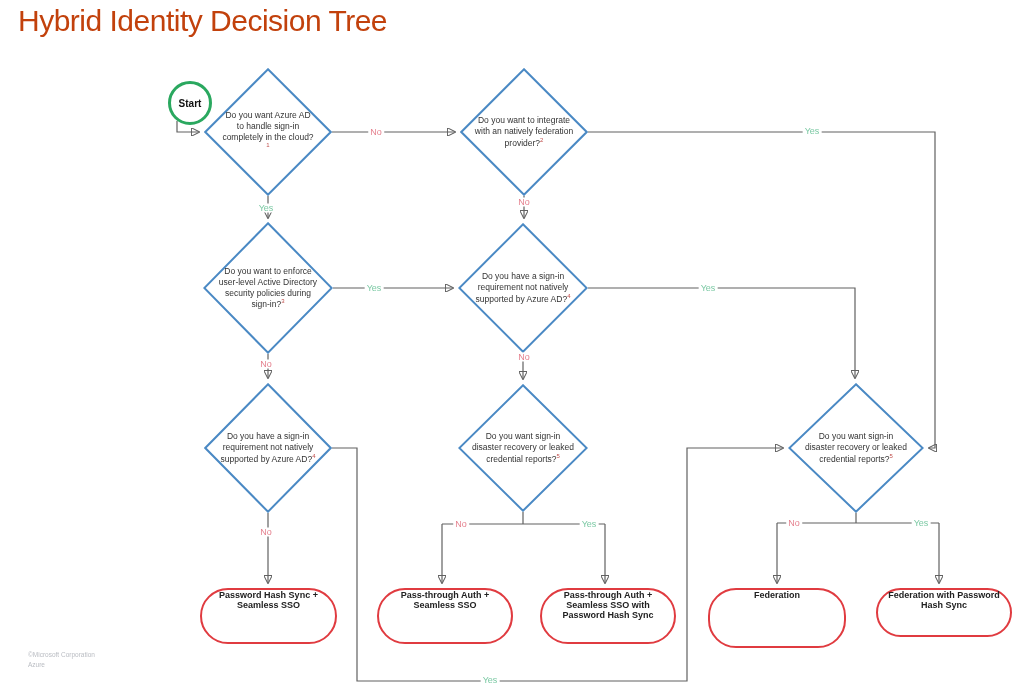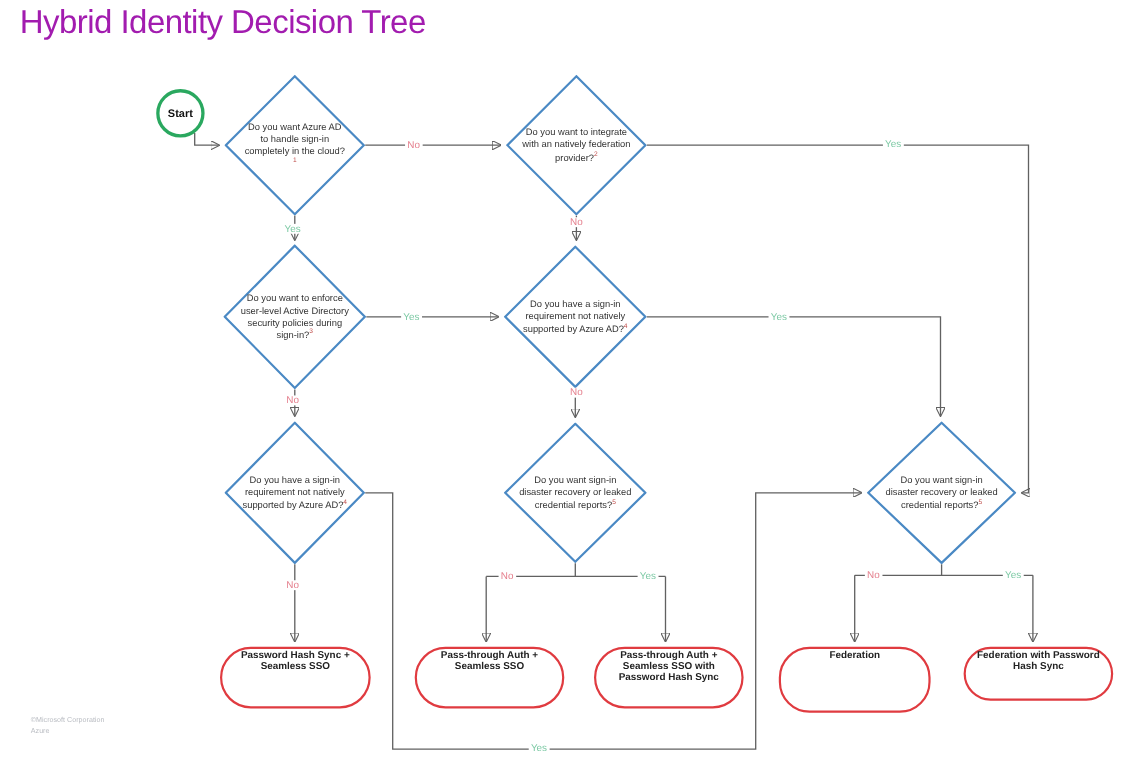--- a/index.html
+++ b/index.html
@@ -1,19 +1,19 @@
 <!DOCTYPE html>
 <html><head>
 <meta charset="utf-8">
 <style>
   html,body{margin:0;padding:0;background:#ffffff;}
   .canvas{position:relative;width:1024px;height:688px;background:#ffffff;overflow:hidden;
           font-family:"Liberation Sans",sans-serif;}
   .title{position:absolute;left:18px;top:4px;margin:0;font-size:30px;font-weight:400;
-         letter-spacing:-0.5px;color:#a21caf;}
+         letter-spacing:-0.5px;color:#c2410c;}
   svg.edges{position:absolute;left:0;top:0;width:1024px;height:688px;}
   svg.edges path{fill:none;stroke:#616161;stroke-width:1.2;}
   .start{position:absolute;display:flex;align-items:center;justify-content:center;
          border:3px solid #2aa85f;border-radius:50%;background:#fff;
          font-size:10px;font-weight:bold;color:#111;}
   .diamond{position:absolute;}
   .diamond svg{position:absolute;left:0;top:0;width:100%;height:100%;}
   .diamond polygon{fill:#ffffff;stroke:#4a89c4;stroke-width:2;vector-effect:non-scaling-stroke;}
   .dtext{position:absolute;inset:0;display:flex;align-items:center;justify-content:center;
          text-align:center;font-size:8.5px;line-height:1.3;color:#333;}
@@ -55,21 +55,21 @@
     <path d="M523,512 V524"></path>
     <path d="M442,524 H605"></path>
     <path d="M442,524 V583" marker-end="url(#arrow)"></path>
     <path d="M605,524 V583" marker-end="url(#arrow)"></path>
     <path d="M856,513 V523"></path>
     <path d="M777,523 H939"></path>
     <path d="M777,523 V583" marker-end="url(#arrow)"></path>
     <path d="M939,523 V583" marker-end="url(#arrow)"></path>
   </svg>
 
-  <div class="start" style="left:142px;top:81px;width:38px;height:38px">
+  <div class="start" style="left:168px;top:81px;width:38px;height:38px">
     <span>Start</span>
   </div>
 
   <div class="diamond" style="left:204px;top:68px;width:128px;height:128px">
     <svg viewBox="0 0 100 100" preserveAspectRatio="none">
         <polygon points="50,1 99,50 50,99 1,50"></polygon>
       </svg>
     <div class="dtext">
         <div style="max-width:94px"><span>Do you want Azure AD to handle sign-in completely in the cloud?</span><sup>1</sup></div>
       </div>

